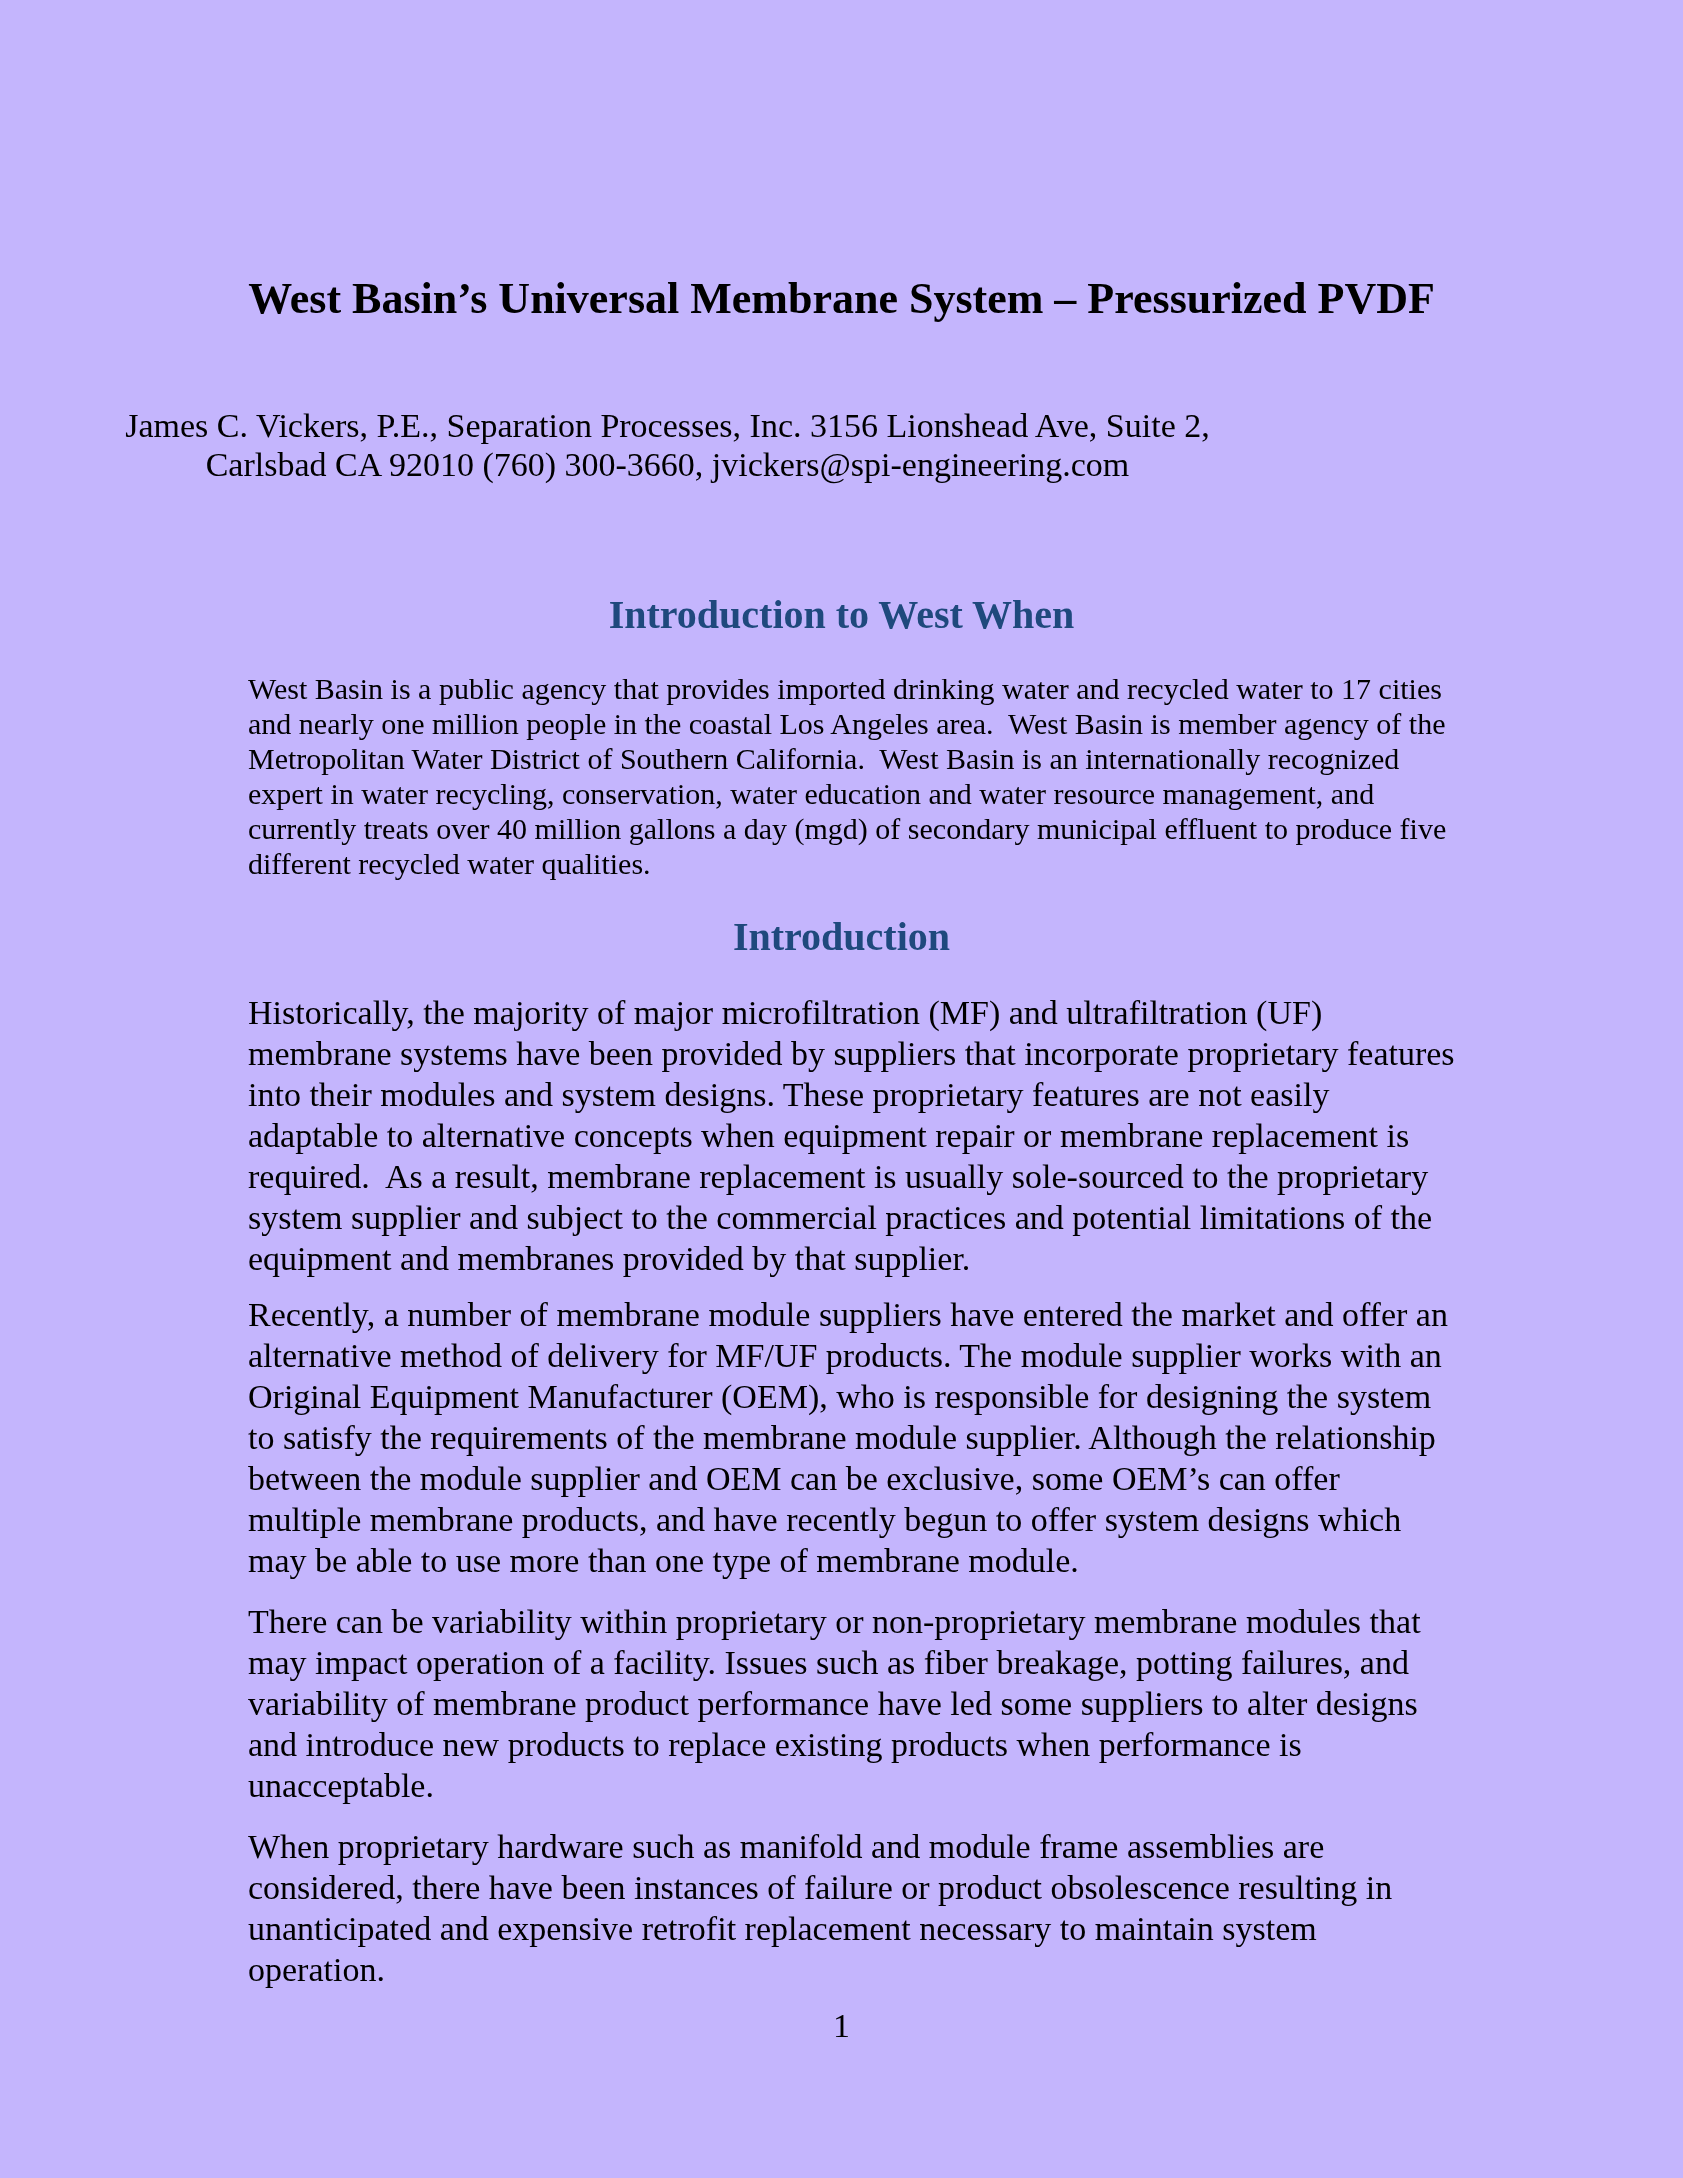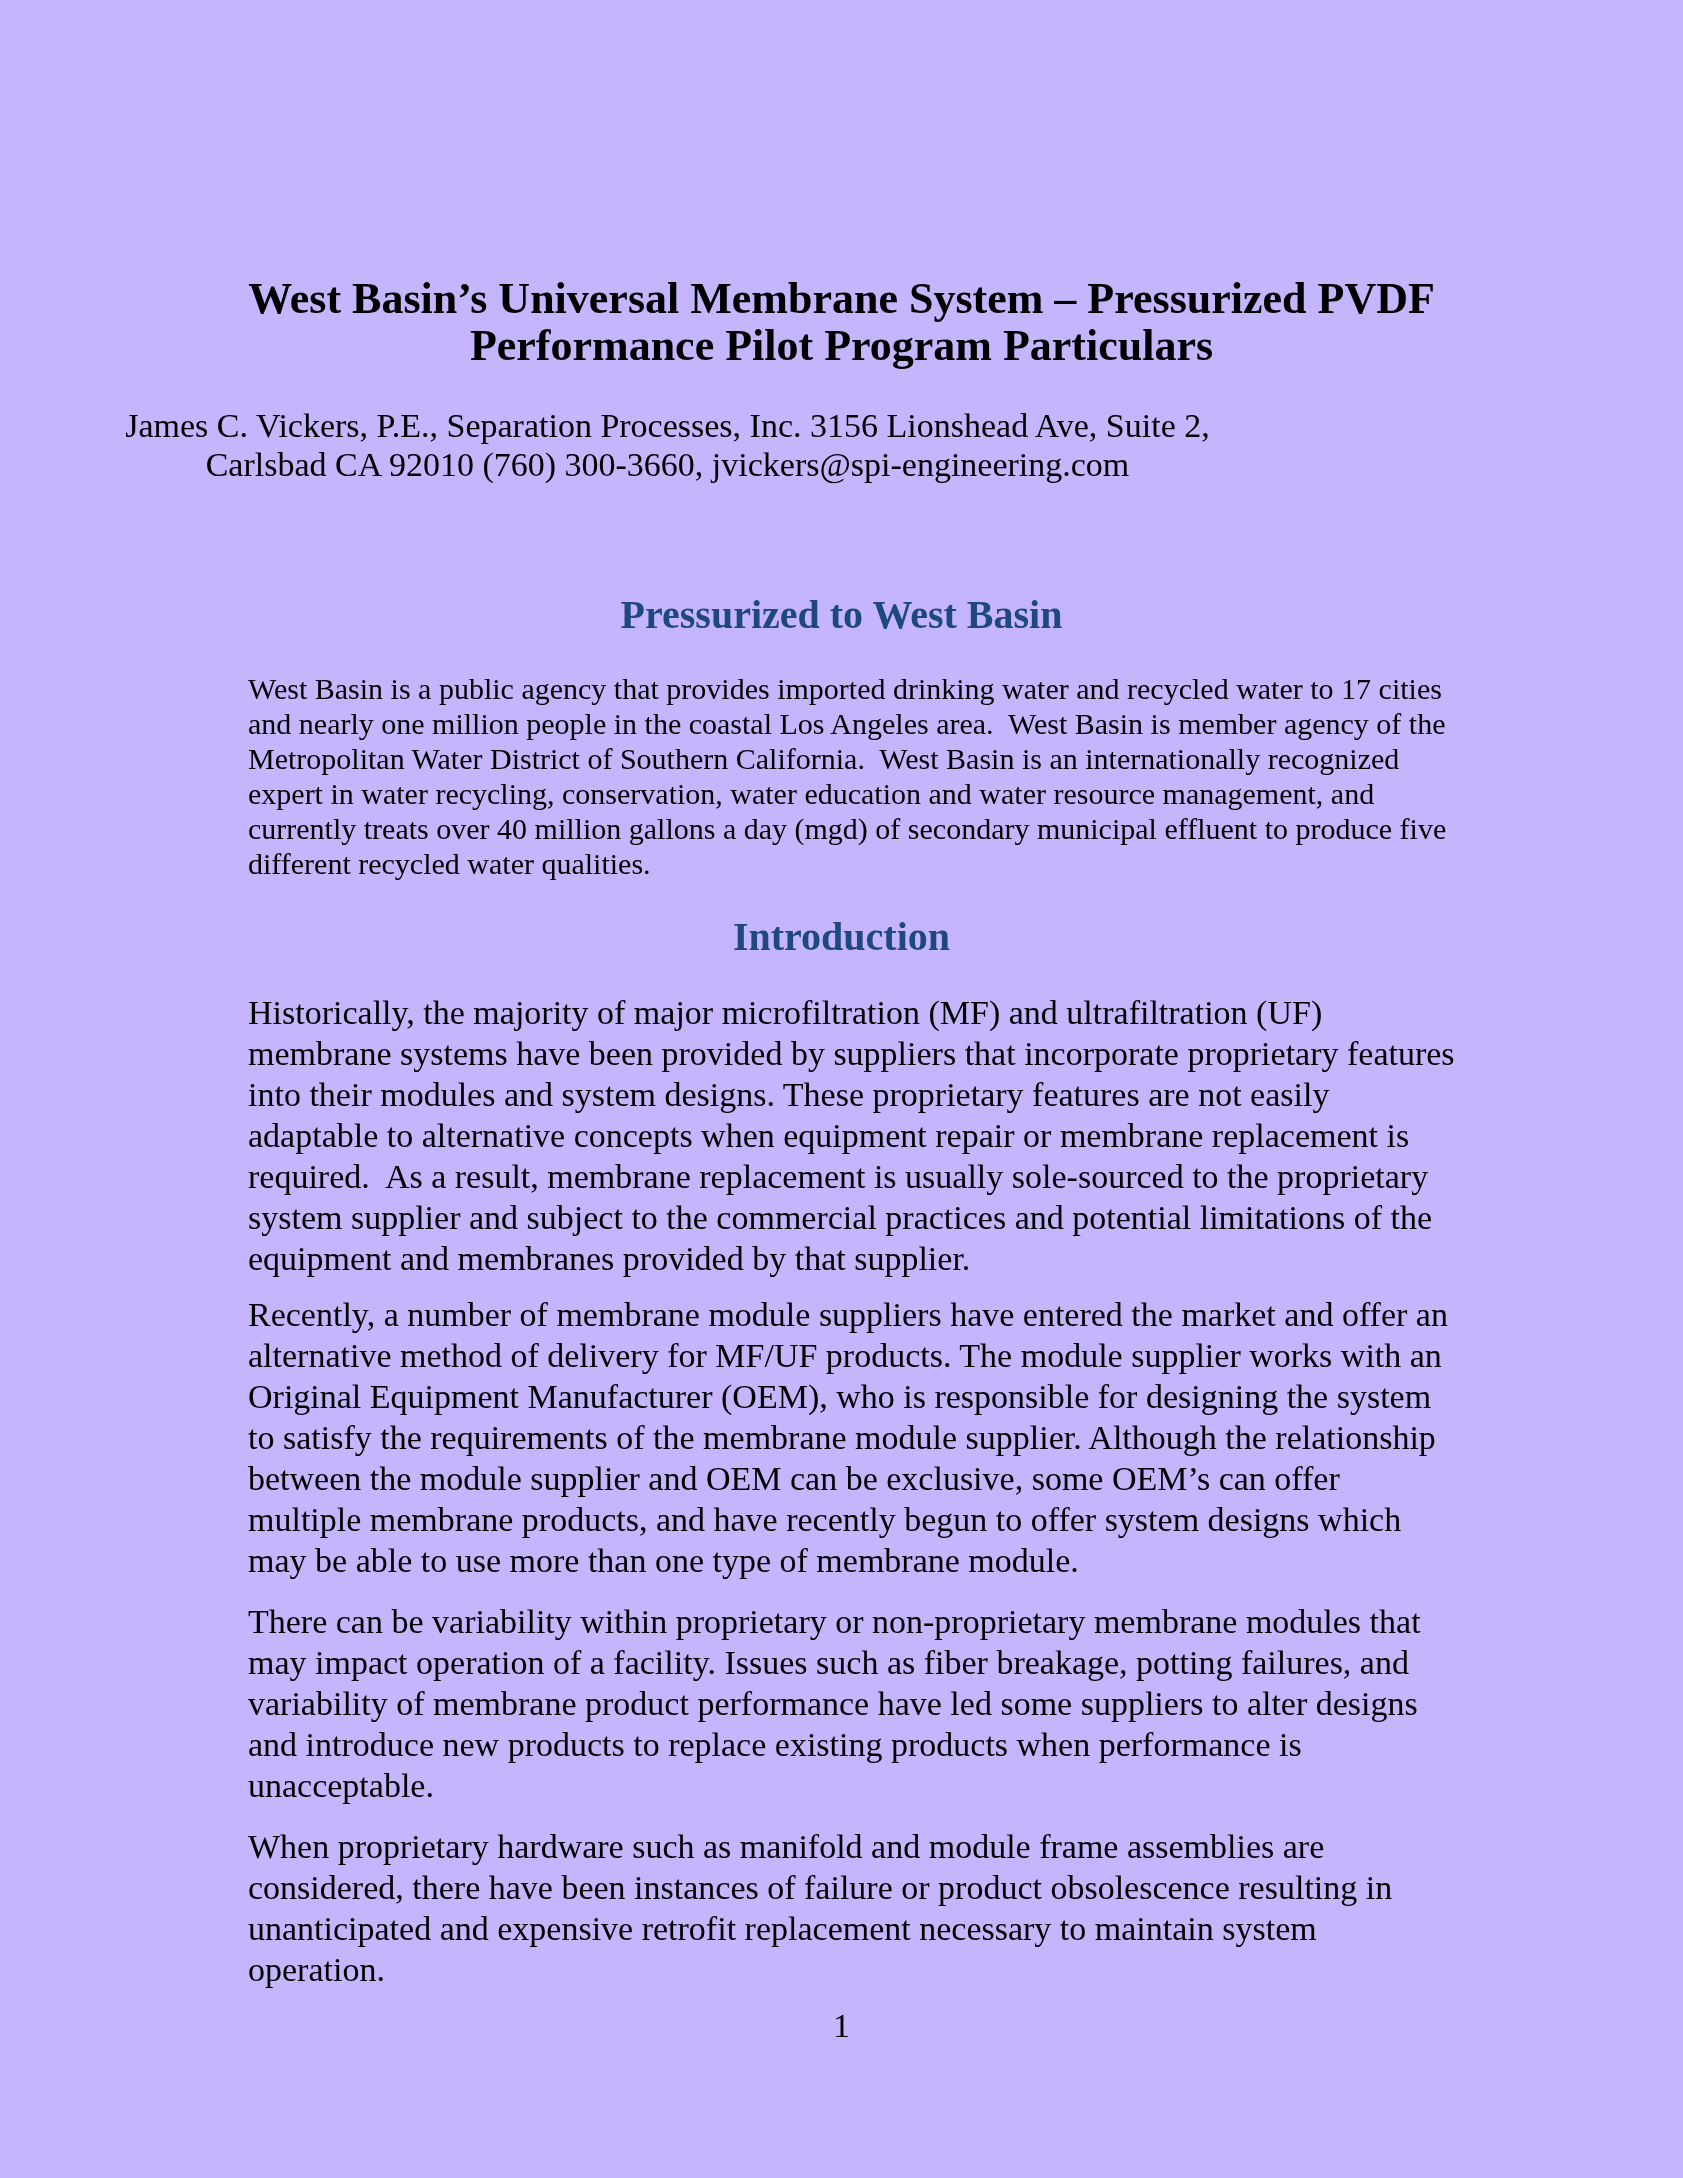--- a/index.html
+++ b/index.html
@@ -75,29 +75,28 @@
     line-height: 38px;
   }
 </style>
 </head>
 <body>
 
 <div class="page">
 
   <div class="doc-title">
     <div>West Basin’s Universal Membrane System – Pressurized PVDF</div>
-    <div>Performance Pilot Program Particulars</div>
   </div>
 
   <div class="authors">
     <div>James C. Vickers, P.E., Separation Processes, Inc. 3156 Lionshead Ave, Suite 2,</div>
     <div>Carlsbad CA 92010 (760) 300-3660, jvickers@spi-engineering.com</div>
   </div>
 
-  <div class="section-heading heading-1">Pressurized to West Basin</div>
+  <div class="section-heading heading-1">Introduction to West When</div>
 
   <div class="body-par par-small p1">West Basin is a public agency that provides imported drinking water and recycled water to 17 cities and nearly one million people in the coastal Los Angeles area.  West Basin is member agency of the Metropolitan Water District of Southern California.  West Basin is an internationally recognized expert in water recycling, conservation, water education and water resource management, and currently treats over 40 million gallons a day (mgd) of secondary municipal effluent to produce five different recycled water qualities.</div>
 
   <div class="section-heading heading-2">Introduction</div>
 
   <div class="body-par p2">Historically, the majority of major microfiltration (MF) and ultrafiltration (UF) membrane systems have been provided by suppliers that incorporate proprietary features into their modules and system designs. These proprietary features are not easily adaptable to alternative concepts when equipment repair or membrane replacement is required.  As a result, membrane replacement is usually sole-sourced to the proprietary system supplier and subject to the commercial practices and potential limitations of the equipment and membranes provided by that supplier.</div>
 
   <div class="body-par p3">Recently, a number of membrane module suppliers have entered the market and offer an alternative method of delivery for MF/UF products. The module supplier works with an Original Equipment Manufacturer (OEM), who is responsible for designing the system to satisfy the requirements of the membrane module supplier. Although the relationship between the module supplier and OEM can be exclusive, some OEM’s can offer multiple membrane products, and have recently begun to offer system designs which may be able to use more than one type of membrane module.</div>
 
   <div class="body-par p4">There can be variability within proprietary or non-proprietary membrane modules that may impact operation of a facility. Issues such as fiber breakage, potting failures, and variability of membrane product performance have led some suppliers to alter designs and introduce new products to replace existing products when performance is unacceptable.</div>

